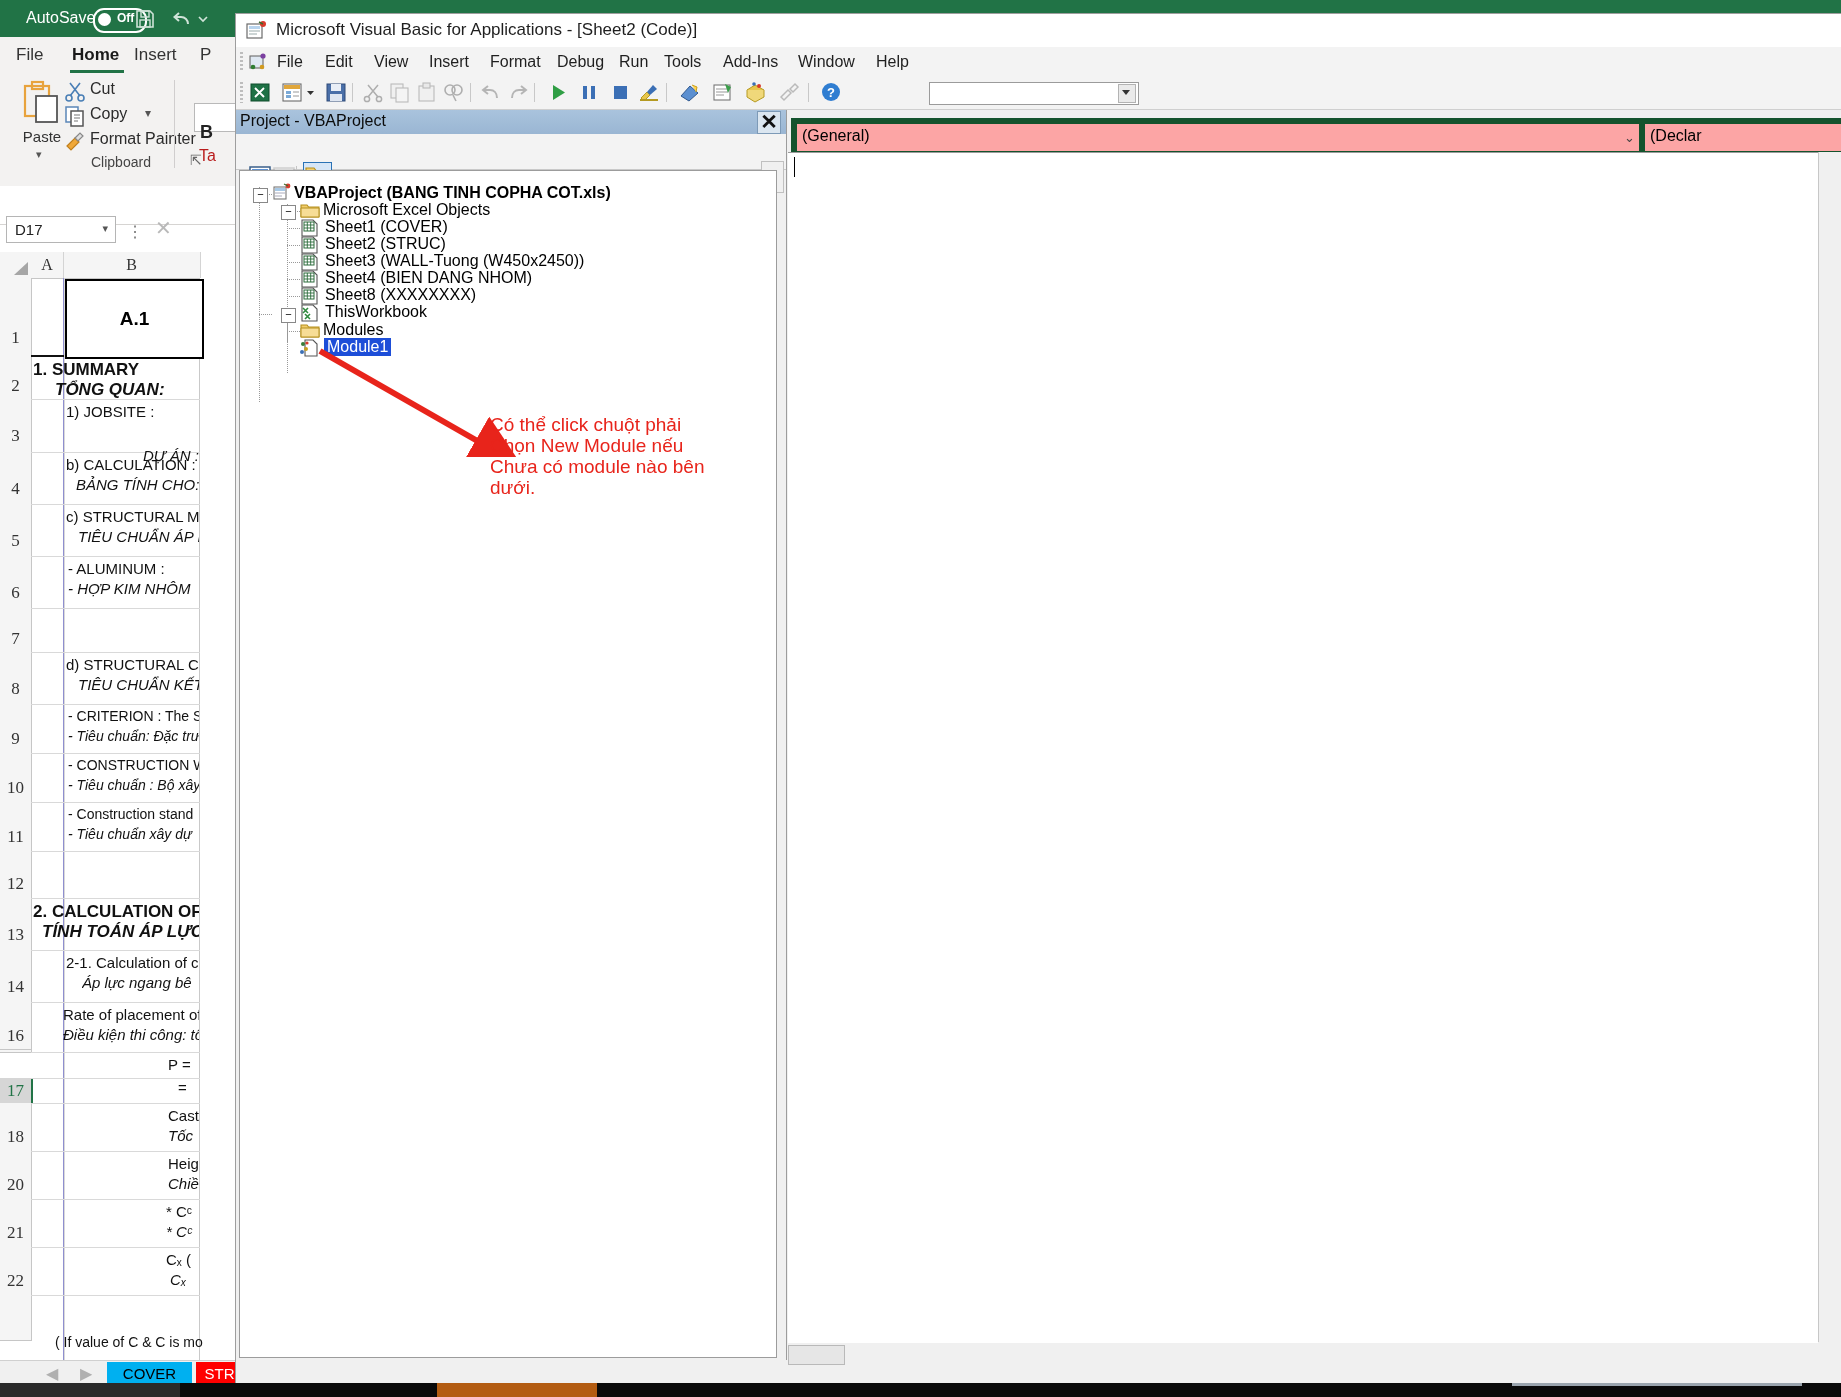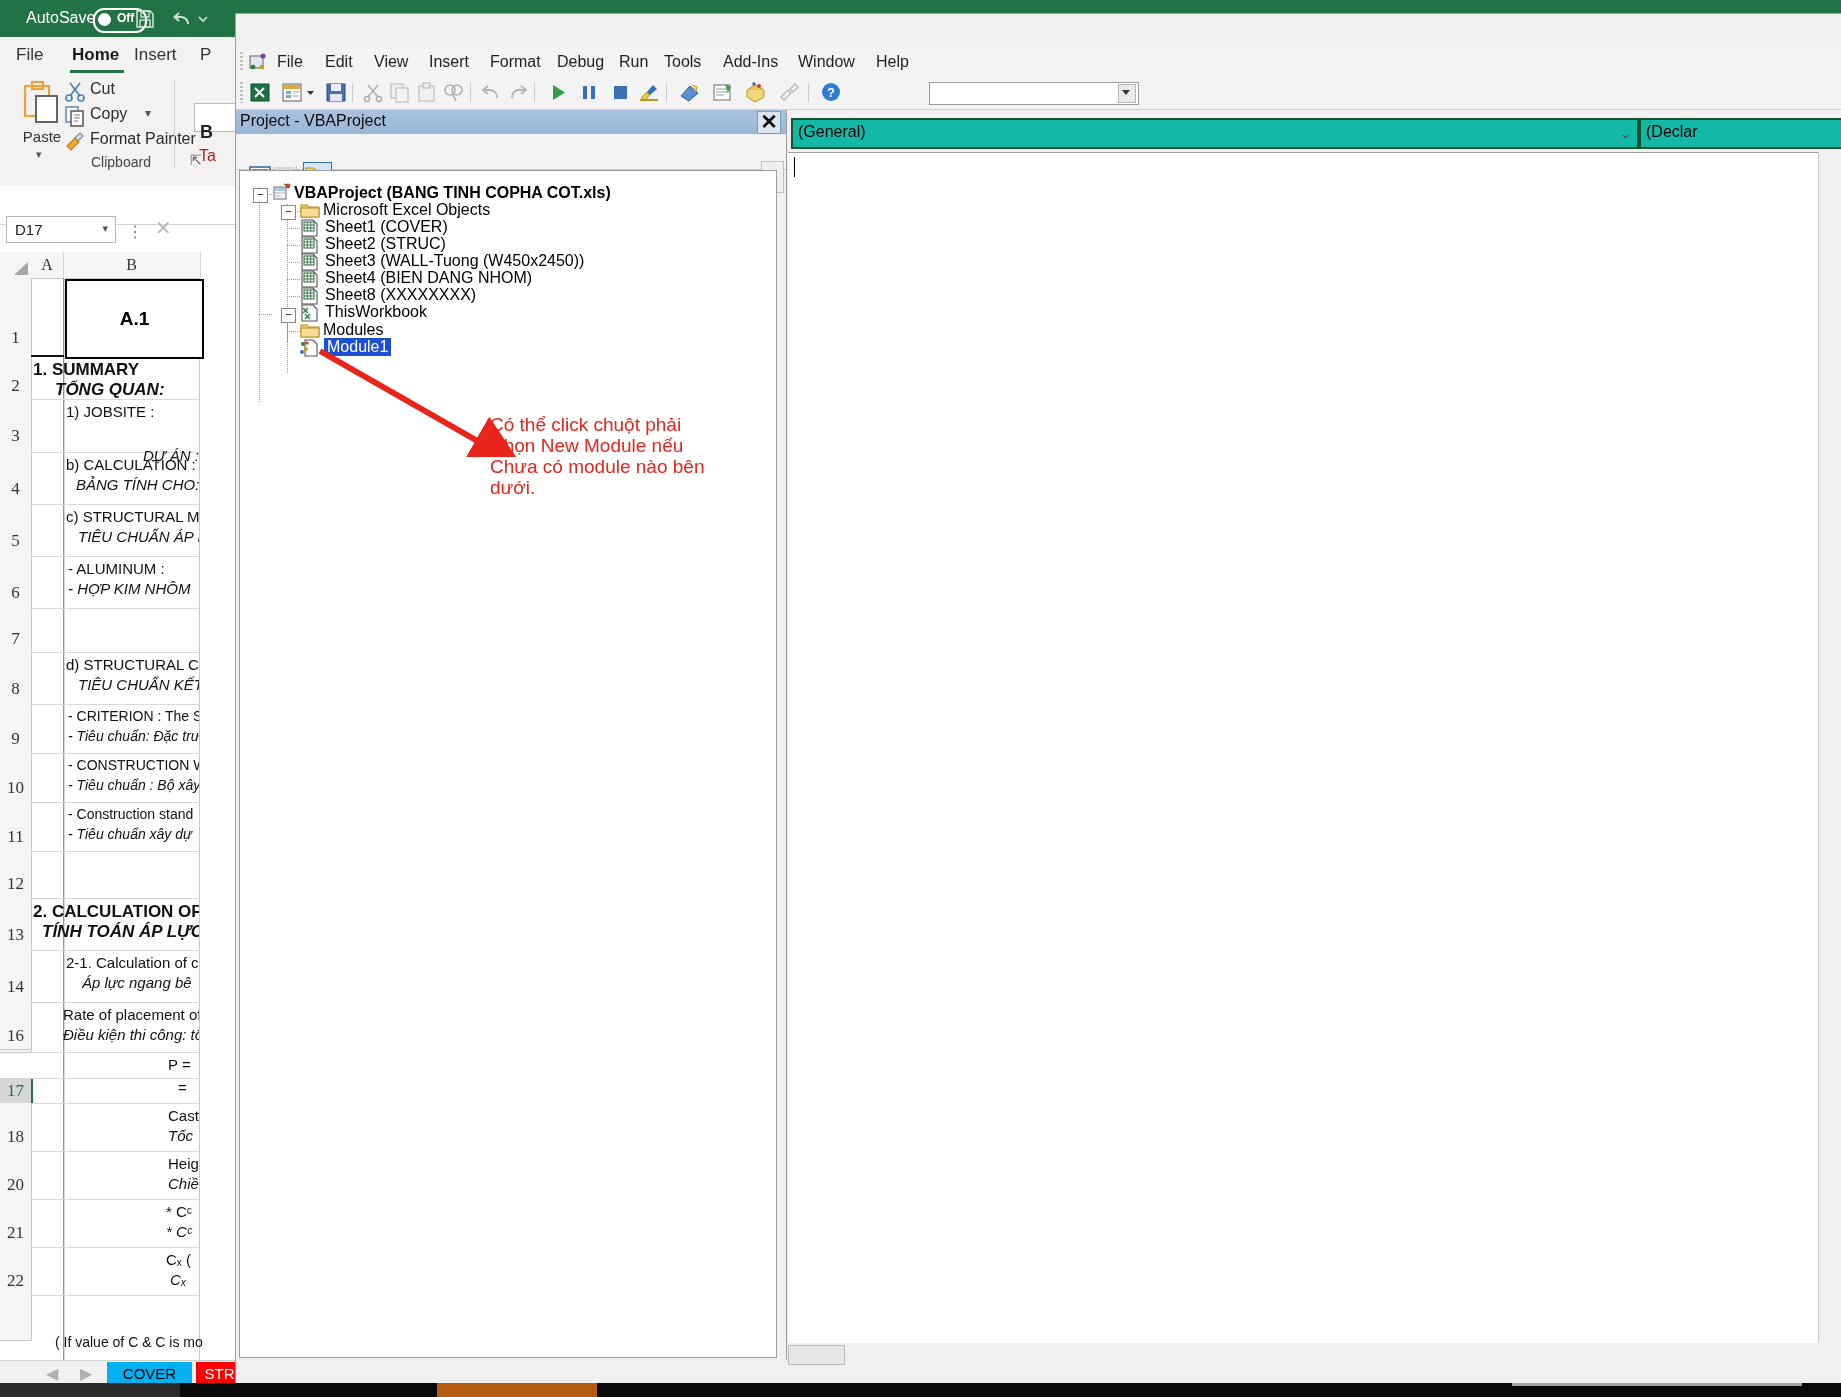--- a/index.html
+++ b/index.html
@@ -101,21 +101,21 @@
   .pp-tree{position:absolute;left:3px;top:60px;width:536px;height:1186px;background:#ffffff;border:1px solid #9c9c9c;overflow:hidden;}
   .tn{position:absolute;font-size:16px;color:#000;white-space:nowrap;}
   .tn.bold{font-weight:bold;}
   .tn.sel{background:#1d4ed8;color:#ffffff;padding:0 3px;}
   .exp-box{position:absolute;width:13px;height:13px;border:1px solid #888;background:#fff;font-size:11px;line-height:11px;text-align:center;color:#000;cursor:pointer;}
   .dot-v{position:absolute;width:1px;background:repeating-linear-gradient(to bottom,#999 0 1px,transparent 1px 2px);}
   .dot-h{position:absolute;height:1px;background:repeating-linear-gradient(to right,#999 0 1px,transparent 1px 2px);}
 
   
   #code-pane{position:absolute;left:551px;top:96px;width:1055px;height:1254px;background:#f0f0f0;}
-  .cmb{position:absolute;top:8px;height:27px;background:#14b8a6;border:2px solid #14532d;}
+  .cmb{position:absolute;top:8px;height:27px;background:#fca5a5;border:6px solid #14532d;}
   .cmb-txt{position:absolute;left:5px;top:3px;font-size:16px;color:#000;}
   .cmb-arr{position:absolute;right:6px;top:6px;font-size:13px;color:#444;}
   .code-area{position:absolute;left:1px;top:42px;width:1030px;height:1190px;background:#ffffff;border-top:1px solid #9b9b9b;}
   .caret{position:absolute;left:6px;top:4px;width:1px;height:20px;background:#000;}
   .vscroll{position:absolute;right:1px;top:42px;width:22px;height:1190px;background:#f0f0f0;border-left:1px solid #c7c7c7;}
   .hscroll{position:absolute;left:551px;top:1330px;width:1030px;height:20px;background:#f0f0f0;}
   .hs-thumb{position:absolute;left:1px;top:1px;width:55px;height:18px;background:#e6e6e6;border:1px solid #b9b9b9;}
 
   
   .anno-text{position:absolute;color:#e8241b;font-size:19px;line-height:25px;white-space:nowrap;}
@@ -346,20 +346,32 @@
         <rect x="1" y="3" width="14" height="13" fill="none" stroke="#444" stroke-width="1.5"></rect>
         <path d="M3 6h10M3 9h10" stroke="#444" stroke-width="1.2"></path>
         <circle cx="15" cy="13" r="5" fill="#fff" stroke="#333" stroke-width="1.6"></circle>
         <circle cx="15" cy="13" r="2.3" fill="#333"></circle>
       </svg>
   </span>
 </div>
 
 <div id="vba-window">
 
+  <div class="vba-title">
+    <span class="vba-title-ico">
+      <svg width="22" height="21" viewBox="0 0 22 21">
+          <rect x="1" y="4" width="15" height="14" fill="#fff" stroke="#6b6b6b" stroke-width="1.2"></rect>
+          <rect x="3" y="6" width="11" height="3" fill="#b8d4ee"></rect>
+          <path d="M3 11h11M3 14h8" stroke="#9aa" stroke-width="1"></path>
+          <circle cx="17" cy="4" r="3" fill="#d93a2b"></circle>
+          <path d="M13 2l4 2" stroke="#3a6b2b" stroke-width="1.4"></path>
+        </svg>
+    </span>
+    <span class="vba-title-txt">Microsoft Visual Basic for Applications - [Sheet2 (Code)]</span>
+  </div>
 
   <div class="vba-menu"></div>
   <div class="vba-menu-grip"></div>
   <span class="vba-menu-ico">
     <svg width="20" height="19" viewBox="0 0 20 19">
         <rect x="2" y="4" width="13" height="12" fill="#dfe8f2" stroke="#6b6b6b" stroke-width="1.1"></rect>
         <circle cx="5" cy="15" r="2.3" fill="#2f7d32"></circle>
         <circle cx="14" cy="15" r="2.3" fill="#d19a1f"></circle>
         <circle cx="15" cy="4" r="2.6" fill="#7b3fa0"></circle>
       </svg>

